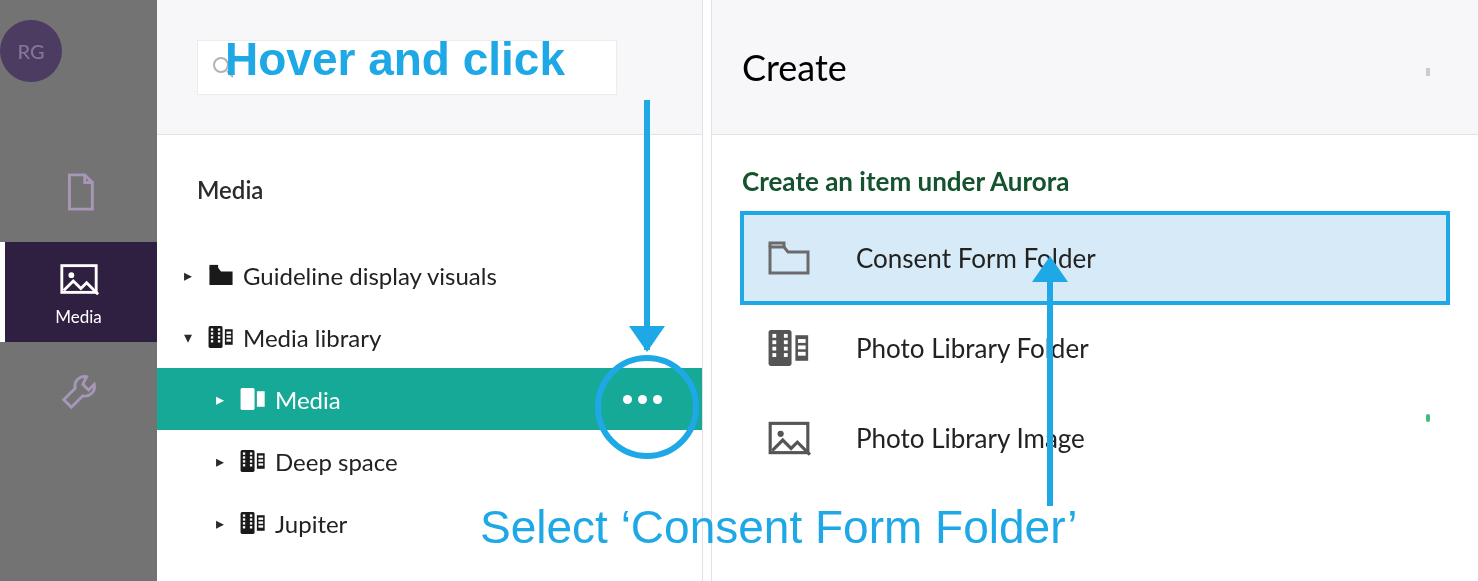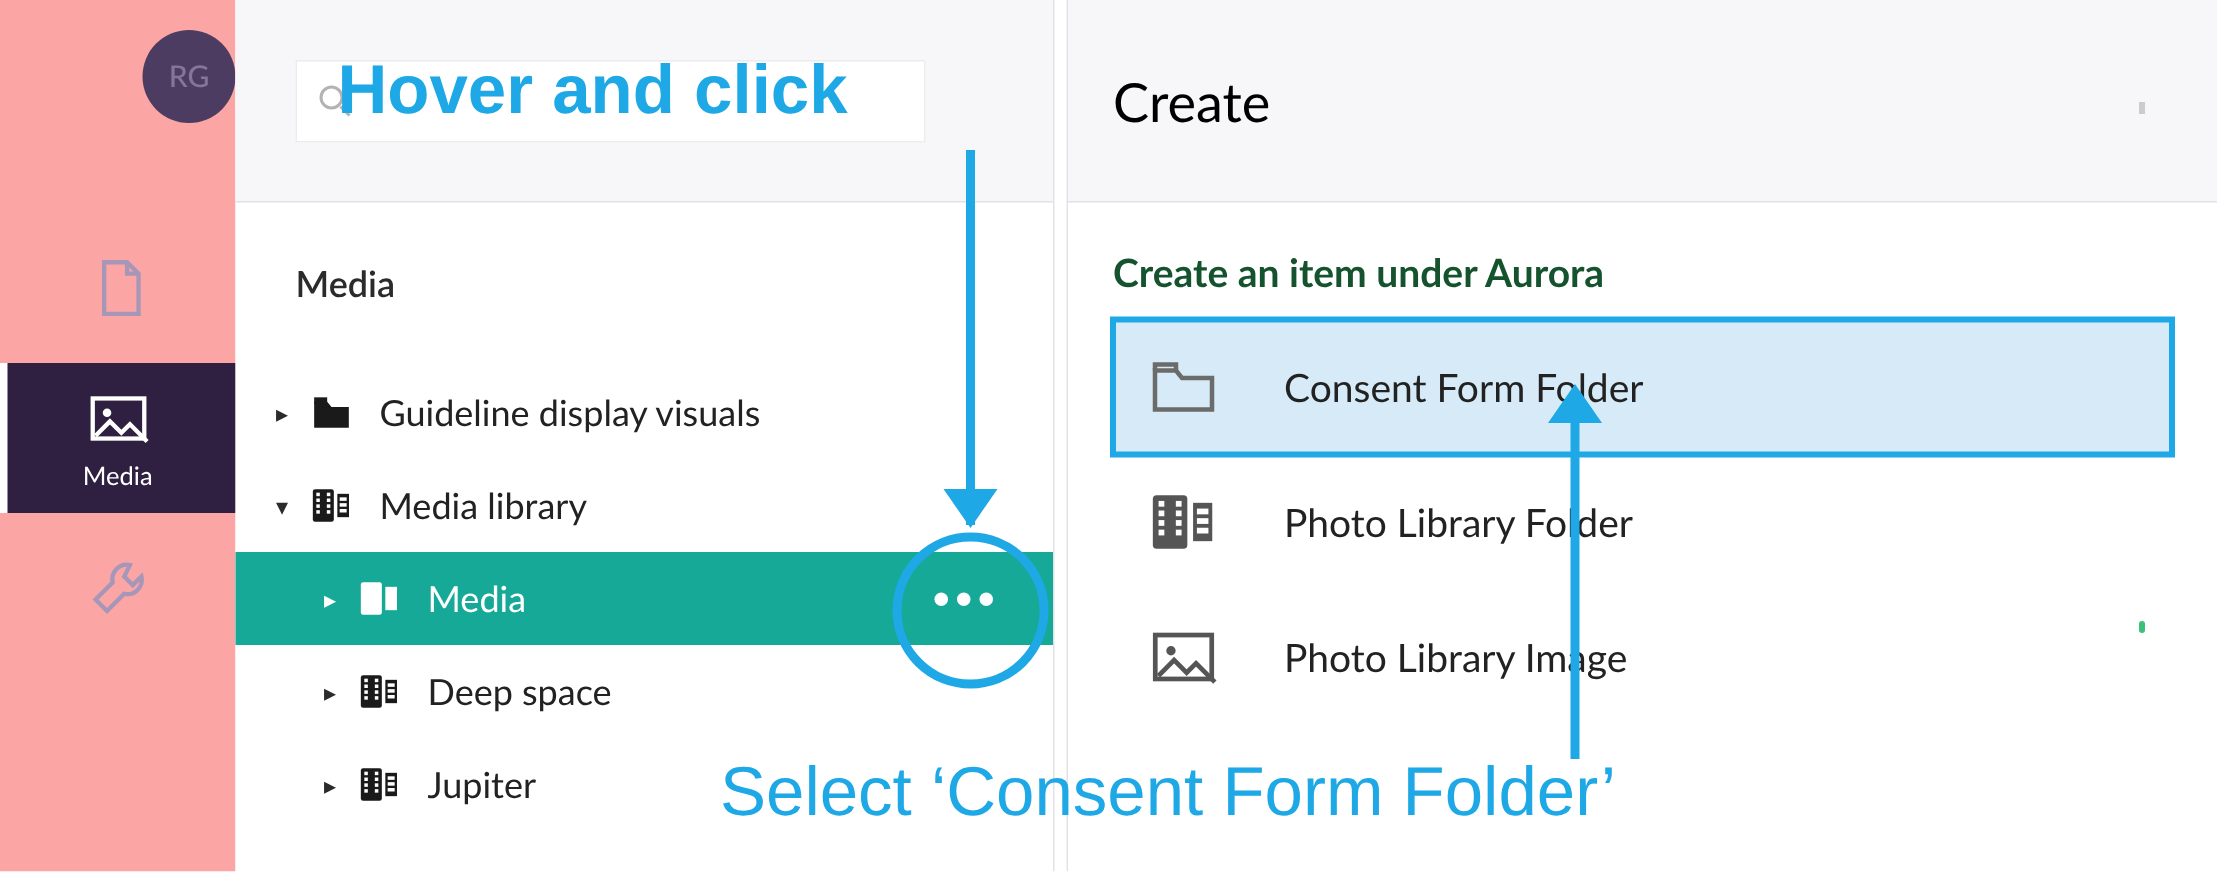--- a/index.html
+++ b/index.html
@@ -1,39 +1,39 @@
 <!DOCTYPE html>
 <html><head>
 <meta charset="utf-8">
 <style>
   * { box-sizing: border-box; margin: 0; padding: 0; }
   html, body { width: 1478px; height: 581px; font-family: "Segoe UI", "Lato", "Helvetica Neue", Arial, sans-serif; background: #fff; overflow: hidden; }
   .app { display: flex; width: 100%; height: 100%; position: relative; }
 
   
-  .sidebar { width: 157px; background: #fca5a5; display: flex; flex-direction: column; align-items: flex-end; padding-top: 20px; }
+  .sidebar { width: 157px; background: #737373; display: flex; flex-direction: column; align-items: flex-start; padding-top: 20px; }
   .avatar { width: 62px; height: 62px; border-radius: 50%; background: #4d3c61; color: #857598; display: flex; align-items: center; justify-content: center; font-size: 20px; font-weight: 500; margin-bottom: 60px; }
   .nav-item { width: 100%; height: 100px; display: flex; flex-direction: column; align-items: center; justify-content: center; color: #a696b8; cursor: pointer; }
   .nav-item svg { width: 42px; height: 42px; }
   .nav-item.active { background: #2f1f41; color: #fff; border-left: 5px solid #fff; padding-right: 5px; }
   .nav-item .nav-label { font-size: 17px; margin-top: 6px; }
 
   
   .tree-panel { width: 545px; background: #fff; position: relative; }
   .tree-header { height: 135px; background: #f7f6f8; border-bottom: 1px solid #e3e1e6; display: flex; align-items: center; padding-left: 40px; }
   .search-box { width: 420px; height: 55px; background: #fff; border: 1px solid #ececec; display: flex; align-items: center; padding: 0 12px; }
   .search-box svg { width: 26px; height: 26px; color: #b3b3b3; }
   .tree-body { padding: 40px 0 0 0; }
   .tree-title { font-size: 24px; font-weight: 600; color: #2b2b2b; padding-left: 40px; margin-bottom: 40px; }
   .tree-row { display: flex; align-items: center; height: 62px; padding-left: 20px; font-size: 24px; color: #222; cursor: pointer; }
   .tree-row.depth1 { padding-left: 20px; }
   .tree-row.depth2 { padding-left: 52px; }
   .tree-row .caret { width: 22px; display: inline-flex; justify-content: center; color: #2b2b2b; font-size: 16px; }
   .tree-row .icon-slot { width: 44px; display: inline-flex; justify-content: center; }
-  .tree-row .node-label { margin-left: 10px; }
+  .tree-row .node-label { }
   .tree-row.selected { background: #17a998; color: #fff; }
   .tree-row.selected .caret, .tree-row.selected svg { color: #fff; }
   .tree-row .actions { margin-left: auto; margin-right: 40px; display: inline-flex; gap: 6px; }
   .dot { width: 9px; height: 9px; background: #fff; border-radius: 50%; }
 
   
   .folder-icon { width: 32px; height: 26px; }
   
   .film-icon { width: 36px; height: 28px; }
 

